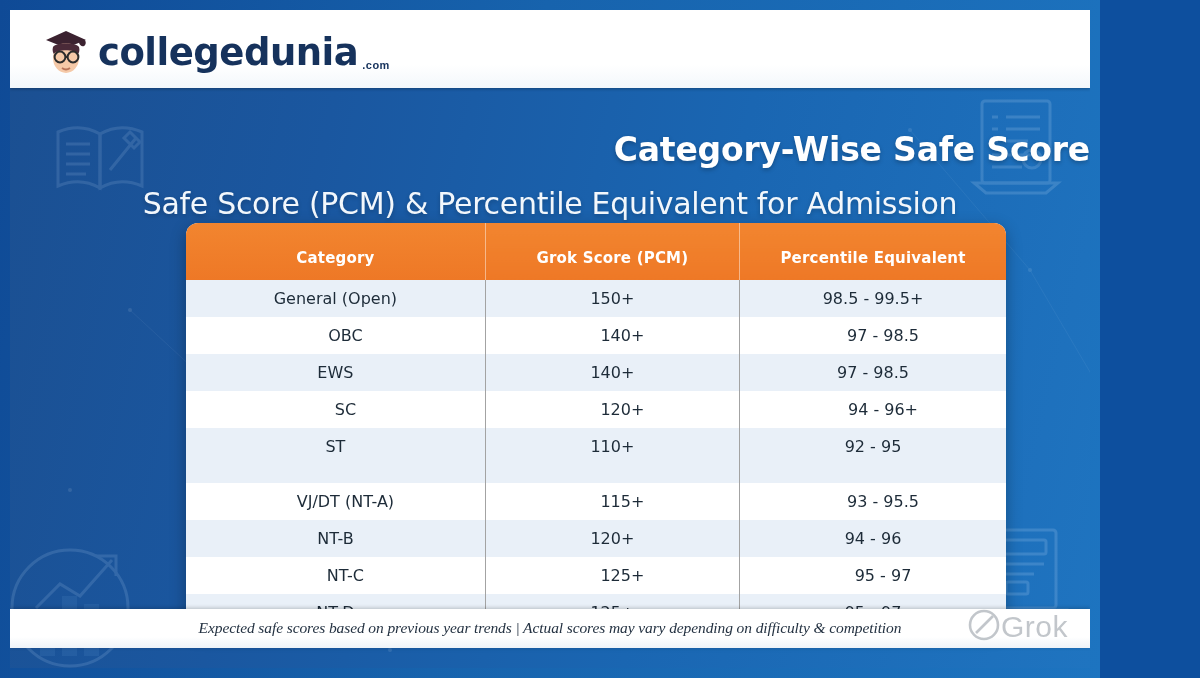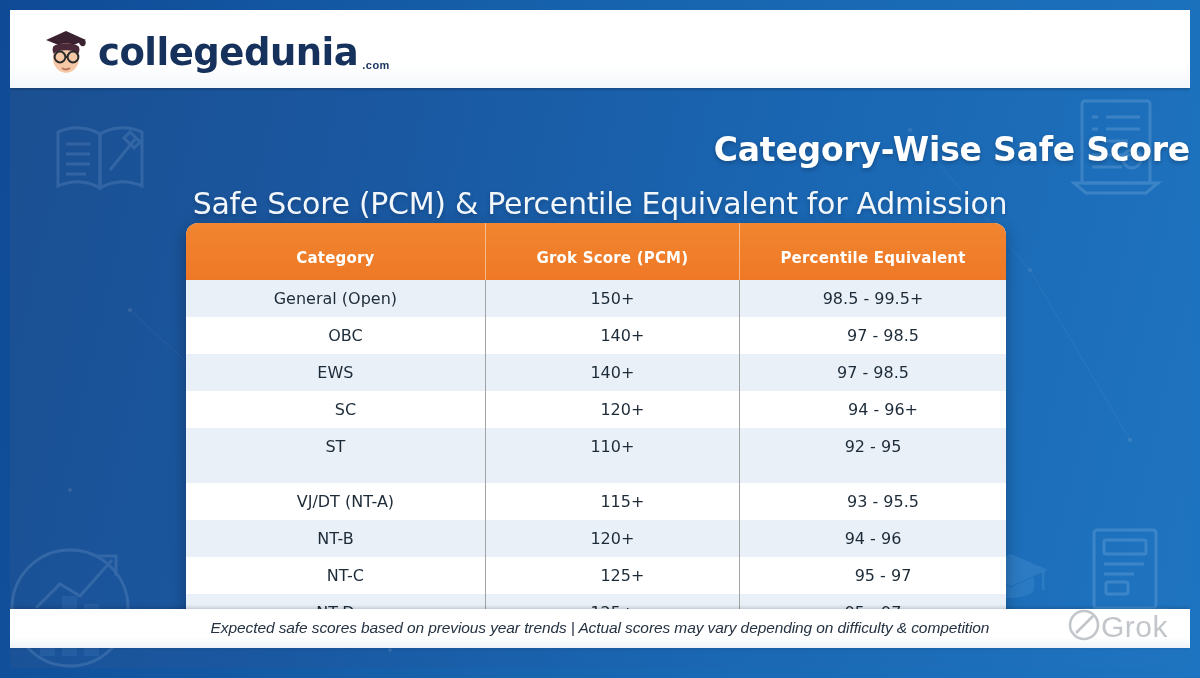--- a/index.html
+++ b/index.html
@@ -2,21 +2,21 @@
 <html><head>
 <meta charset="utf-8">
 <style>
   html,body{margin:0;padding:0;}
   body{
     width:1200px;height:678px;overflow:hidden;
     font-family:"Liberation Sans", sans-serif;
     background:#0d4f9e;
   }
   .poster{
-    position:relative;width:1200px;height:678px;box-sizing:border-box;
+    position:relative;width:1100px;height:678px;box-sizing:border-box;
     padding:10px 10px 10px 10px;
     background:linear-gradient(100deg,#0f4a96 0%,#1763ad 45%,#1d74c0 100%);
   }
   .inner{
     position:relative;width:100%;height:100%;overflow:hidden;
     background:linear-gradient(103deg,#1b4f91 0%,#1a57a0 28%,#1a66b2 62%,#1f74c0 100%);
   }
   
   .deco{position:absolute;opacity:.13;pointer-events:none;}
   .deco svg{display:block;}
@@ -108,21 +108,21 @@
 
   
   .footer{
     position:absolute;left:0;bottom:20px;width:100%;
     background:linear-gradient(180deg,#ffffff 0%,#ffffff 72%,#eef3f8 100%);
     padding:10px 0 11px;text-align:center;
     box-shadow:0 -1px 4px rgba(0,0,0,.22);
   }
   .footer .note{
     font-size:15.5px;color:#243242;font-style:italic;letter-spacing:-.1px;
-    font-family:Liberation Sans, sans-serif;
+    font-family:Liberation Serif, serif;
   }
 
   
   .grok{
     position:absolute;right:22px;bottom:22px;display:flex;align-items:center;
     opacity:.42;pointer-events:none;
   }
   .grok .gtext{
     font-size:30px;color:#6f7a84;font-weight:400;letter-spacing:.5px;
     font-family:"Liberation Sans", sans-serif;

